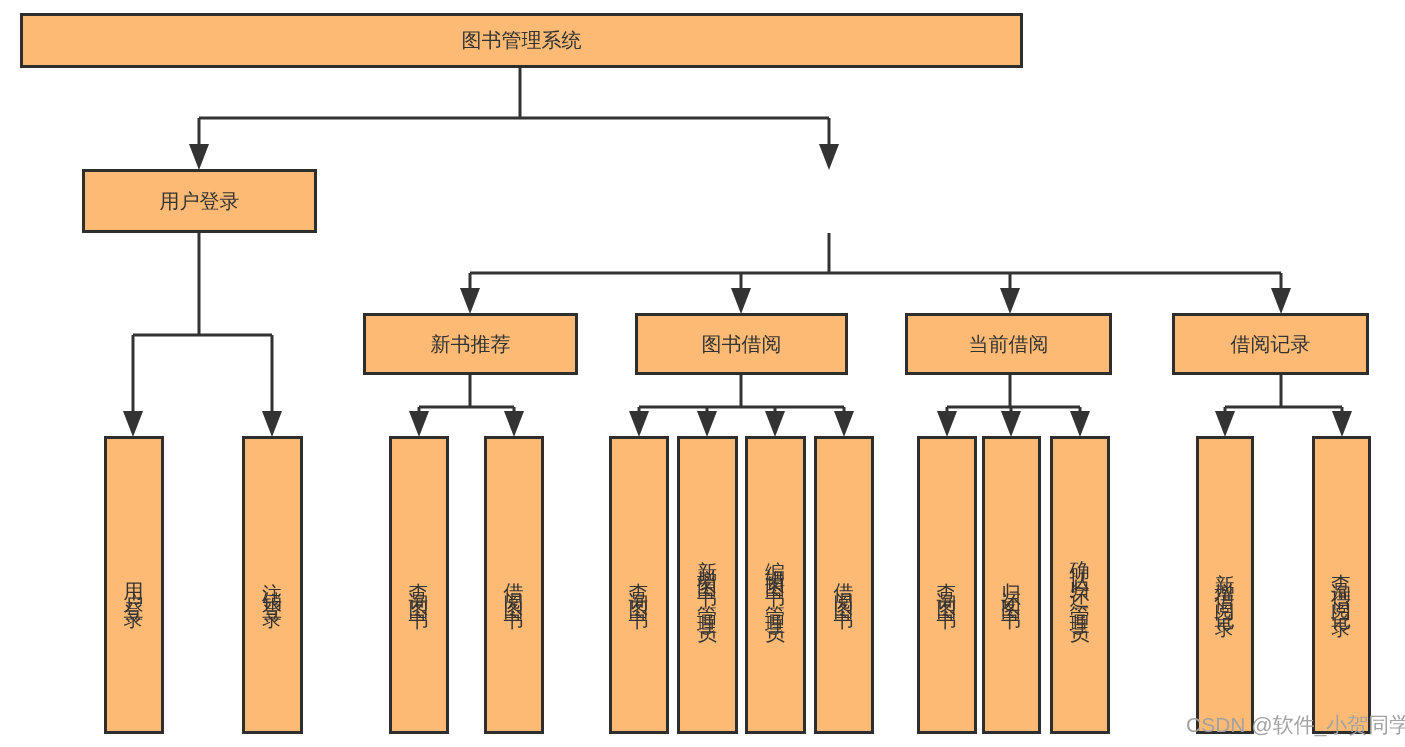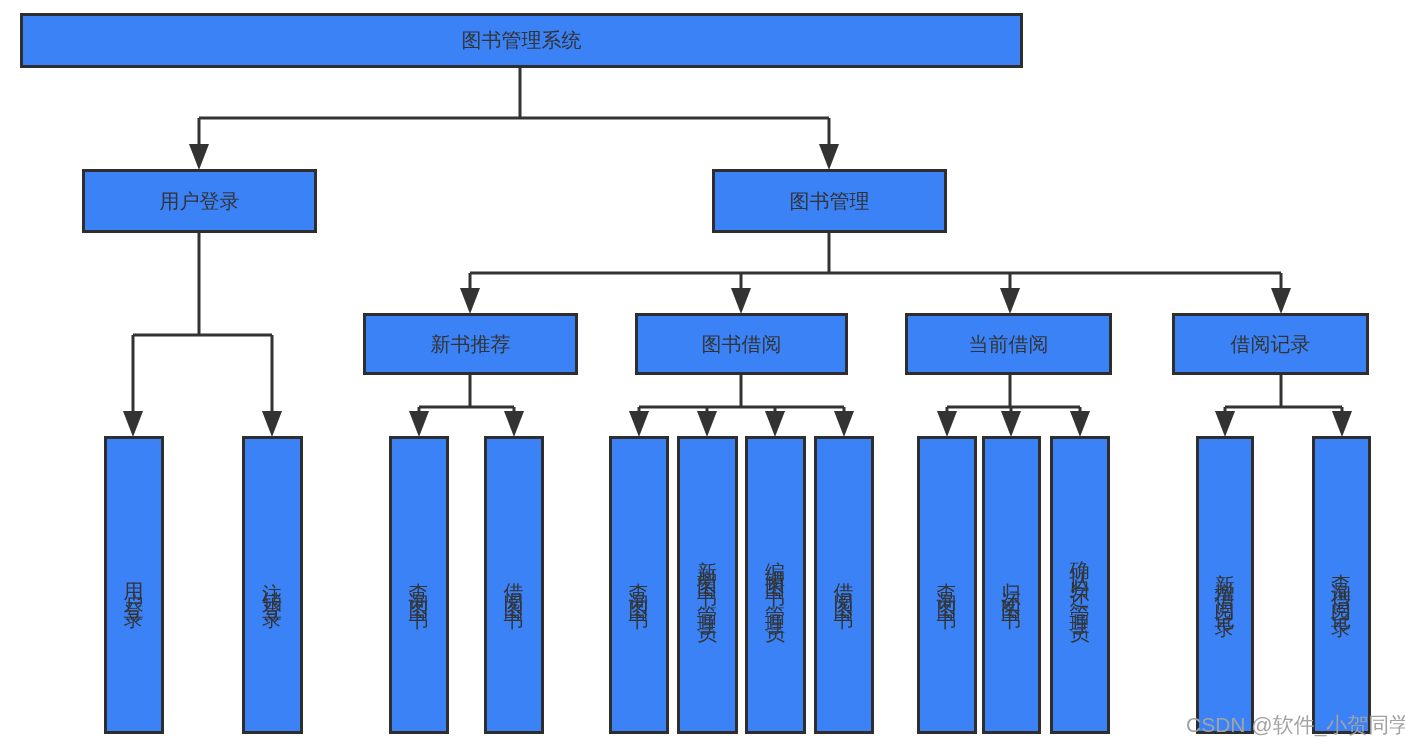--- a/index.html
+++ b/index.html
@@ -2,21 +2,21 @@
 <html><head>
 <meta charset="utf-8">
 <style>
   html,body{margin:0;padding:0;background:#ffffff;}
   .stage{
     position:relative;width:1405px;height:747px;background:#ffffff;
     font-family:"Liberation Sans","DejaVu Sans",sans-serif;overflow:hidden;
   }
   #connectors{position:absolute;left:0;top:0;z-index:1;}
   .box{
-    position:absolute;background:#3b82f6;border:3px solid #2e2e2e;
+    position:absolute;background:#fdba74;border:3px solid #2e2e2e;
     box-sizing:border-box;display:flex;align-items:center;justify-content:center;
     color:#333333;font-size:20px;z-index:2;
   }
   .leaf span{
     writing-mode:vertical-rl;text-orientation:mixed;
     letter-spacing:9px;line-height:1.1;display:block;
   }
   
   .n-root{left:20px;top:13px;width:1003px;height:55px;}
   
@@ -104,21 +104,20 @@
       <polygon points="1070,411 1090,411 1080,437" fill="#333333"></polygon>
       <line x1="1225" y1="407" x2="1225" y2="417" stroke="#333333" stroke-width="3"></line>
       <polygon points="1215,411 1235,411 1225,437" fill="#333333"></polygon>
       <line x1="1342" y1="407" x2="1342" y2="417" stroke="#333333" stroke-width="3"></line>
       <polygon points="1332,411 1352,411 1342,437" fill="#333333"></polygon>
     </svg>
 
   <div class="box n-root">图书管理系统</div>
 
   <div class="box n-login">用户登录</div>
-  <div class="box n-mgmt">图书管理</div>
 
   <div class="box n-l3 n-borrow">图书借阅</div>
   <div class="box n-l3 n-new">新书推荐</div>
   <div class="box n-l3 n-current">当前借阅</div>
   <div class="box n-l3 n-records">借阅记录</div>
 
   <div class="box leaf l-1a">
     <span>用户登录</span>
   </div>
   <div class="box leaf l-1b">

